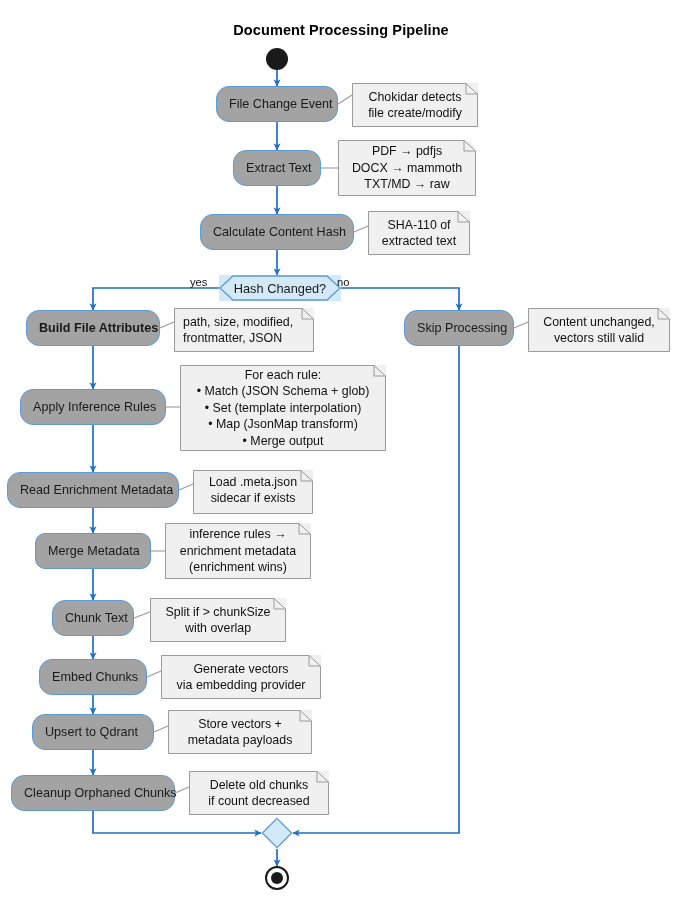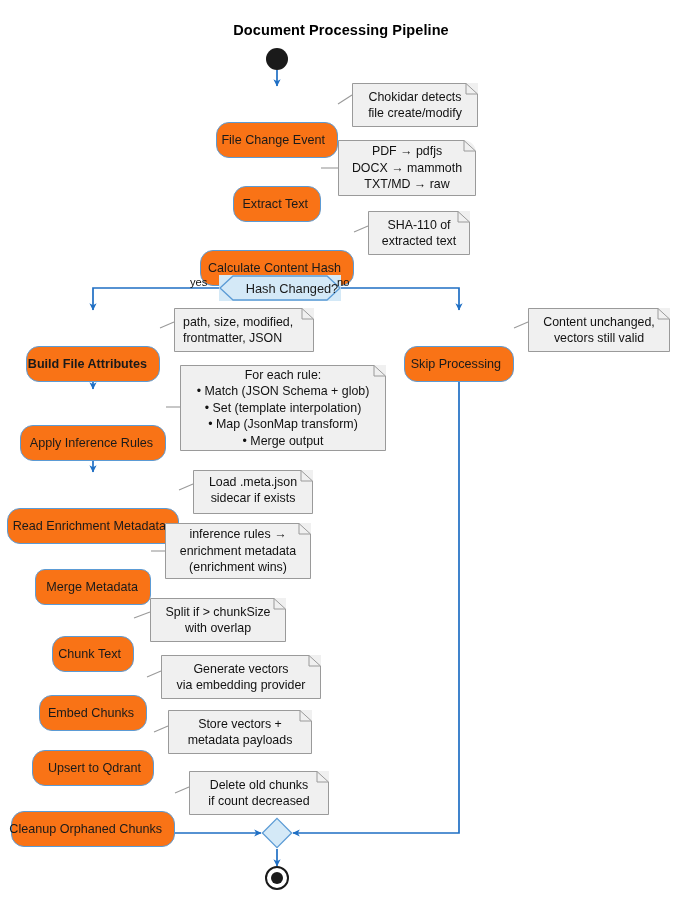--- a/index.html
+++ b/index.html
@@ -5,31 +5,31 @@
   html,body{margin:0;padding:0;background:#ffffff;}
   body{width:680px;height:899px;position:relative;overflow:hidden;
        font-family:"Liberation Sans","DejaVu Sans",sans-serif;color:#000;}
   #canvas{position:absolute;left:0;top:0;width:680px;height:899px;}
   #edges{position:absolute;left:0;top:0;width:680px;height:899px;}
 
   .title{position:absolute;font-size:14.5px;font-weight:bold;letter-spacing:.1px;
          text-align:center;white-space:nowrap;color:#000;}
 
   
-  .act{position:absolute;box-sizing:border-box;background:#f97316;
+  .act{position:absolute;box-sizing:border-box;background:#a3a3a3;
        border:1.3px solid #5b9bd5;border-radius:13px;
-       display:flex;align-items:center;justify-content:flex-end;
-       font-size:12.6px;color:#1a1a1a;white-space:nowrap;padding:0 12px;margin-top:36px;}
+       display:flex;align-items:center;justify-content:flex-start;
+       font-size:12.6px;color:#1a1a1a;white-space:nowrap;padding:0 12px;}
 
   
   .decision{position:absolute;box-sizing:border-box;background:#d4e9f7;
             display:flex;align-items:center;justify-content:center;
             font-size:12.8px;color:#1a1a1a;white-space:nowrap;}
   .decision .dec-svg{position:absolute;left:0;top:0;}
-  .decision .dec-label{position:relative;z-index:2;padding-left:24px;}
+  .decision .dec-label{position:relative;z-index:2;}
 
   
   .blabel{position:absolute;font-size:11.2px;color:#111;white-space:nowrap;}
 
   
   .note{position:absolute;box-sizing:border-box;background:#f0f0f0;
         font-size:12.4px;line-height:1.32;color:#111;
         display:flex;align-items:center;justify-content:center;}
   .note .note-svg{position:absolute;left:0;top:0;}
   .note .note-txt{position:relative;z-index:2;padding:4px 9px;width:100%;

